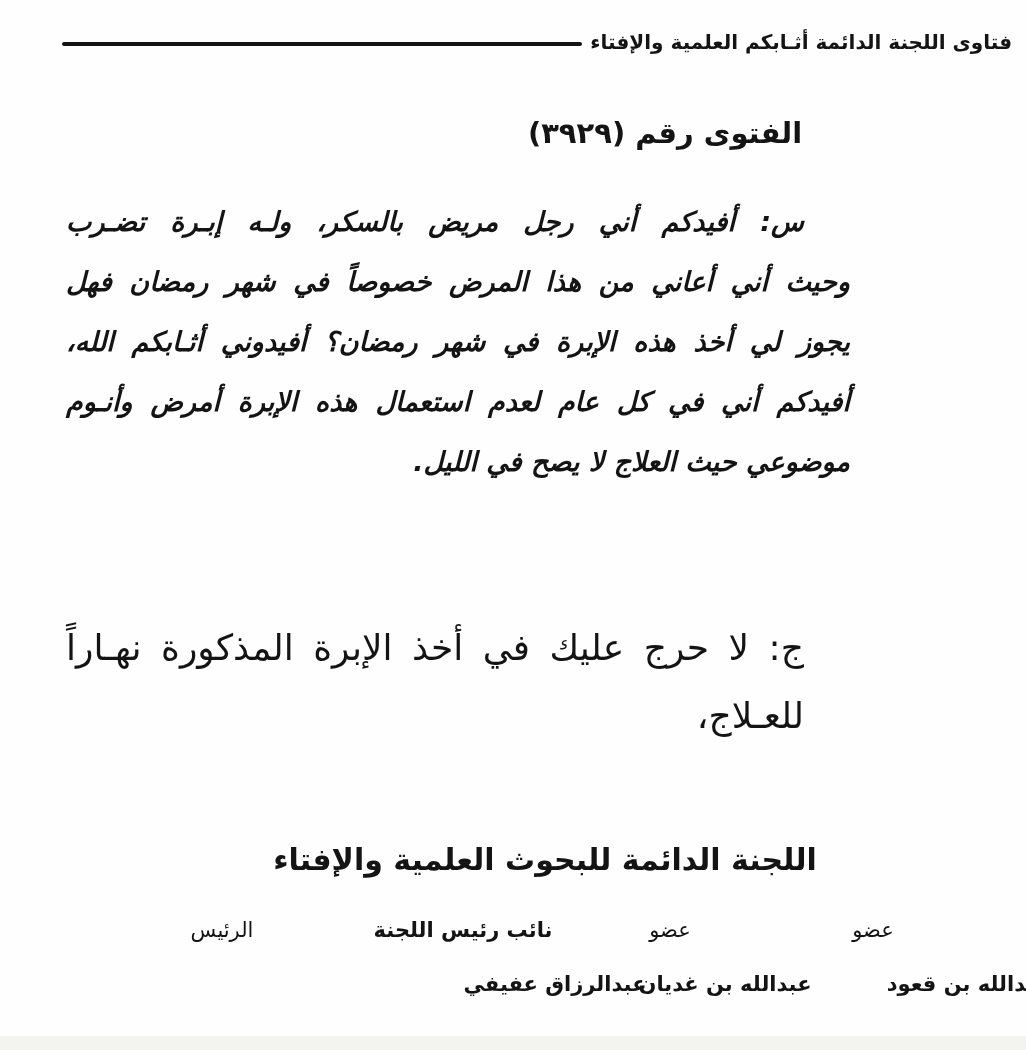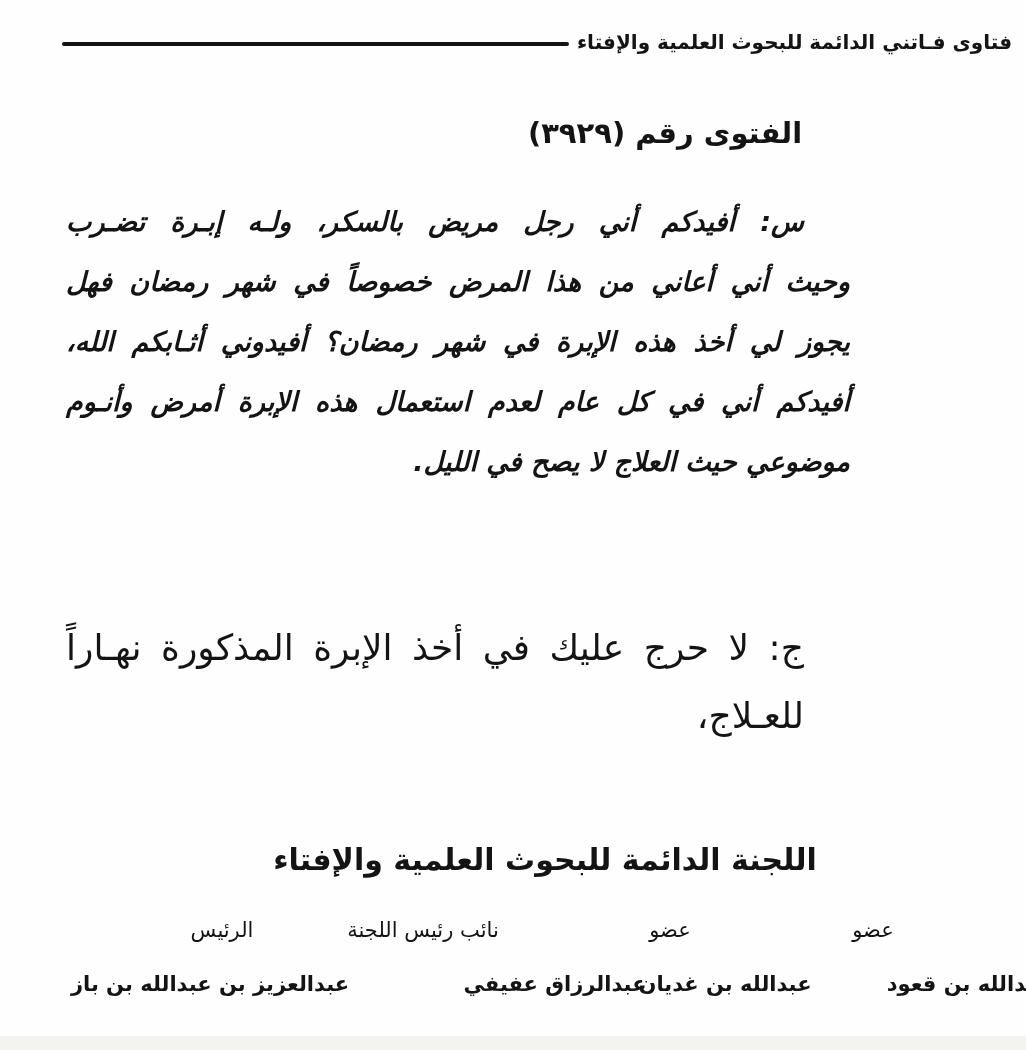--- a/index.html
+++ b/index.html
@@ -67,21 +67,21 @@
     position: absolute; left: 0; right: 0; bottom: 0; height: 14px;
     background: #f3f3f0;
   }
 </style>
 </head>
 <body>
 
 <div class="page">
 
   <div class="header">
-    <span class="header-title">فتاوى فـاتني الدائمة للبحوث العلمية والإفتاء</span>
+    <span class="header-title">فتاوى اللجنة الدائمة أثـابكم العلمية والإفتاء</span>
     <span class="header-rule"></span>
   </div>
 
   <div class="fatwa-number">الفتوى رقم (٣٩٢٩)</div>
 
   <div class="question">
     <div class="line first">س: أفيدكم أني رجل مريض بالسكر، ولـه إبـرة تضـرب</div>
     <div class="line">وحيث أني أعاني من هذا المرض خصوصاً في شهر رمضان فهل</div>
     <div class="line">يجوز لي أخذ هذه الإبرة في شهر رمضان؟ أفيدوني أثـابكم الله،</div>
     <div class="line">أفيدكم أني في كل عام لعدم استعمال هذه الإبرة أمرض وأنـوم</div>
@@ -91,24 +91,23 @@
   <div class="answer">
     <div class="line first">ج: لا حرج عليك في أخذ الإبرة المذكورة نهـاراً للعـلاج،</div>
   </div>
 
 
   <div class="committee">اللجنة الدائمة للبحوث العلمية والإفتاء</div>
 
   <div class="signatures">
     <span class="sig role" style="left: 873px;">عضو</span>
     <span class="sig role" style="left: 670px;">عضو</span>
-    <span class="sig role" style="left: 423px;">نائب رئيس اللجنة</span>
+    <span class="sig role" style="left: 463px; font-weight: bold;">نائب رئيس اللجنة</span>
     <span class="sig role" style="left: 222px;">الرئيس</span>
 
     <span class="sig name" style="left: 968px;">عبدالله بن قعود</span>
     <span class="sig name" style="left: 725px;">عبدالله بن غديان</span>
     <span class="sig name" style="left: 555px;">عبدالرزاق عفيفي</span>
-    <span class="sig name" style="left: 210px;">عبدالعزيز بن عبدالله بن باز</span>
   </div>
 
   <div class="scan-edge"></div>
 
 </div>
 
 </body></html>

